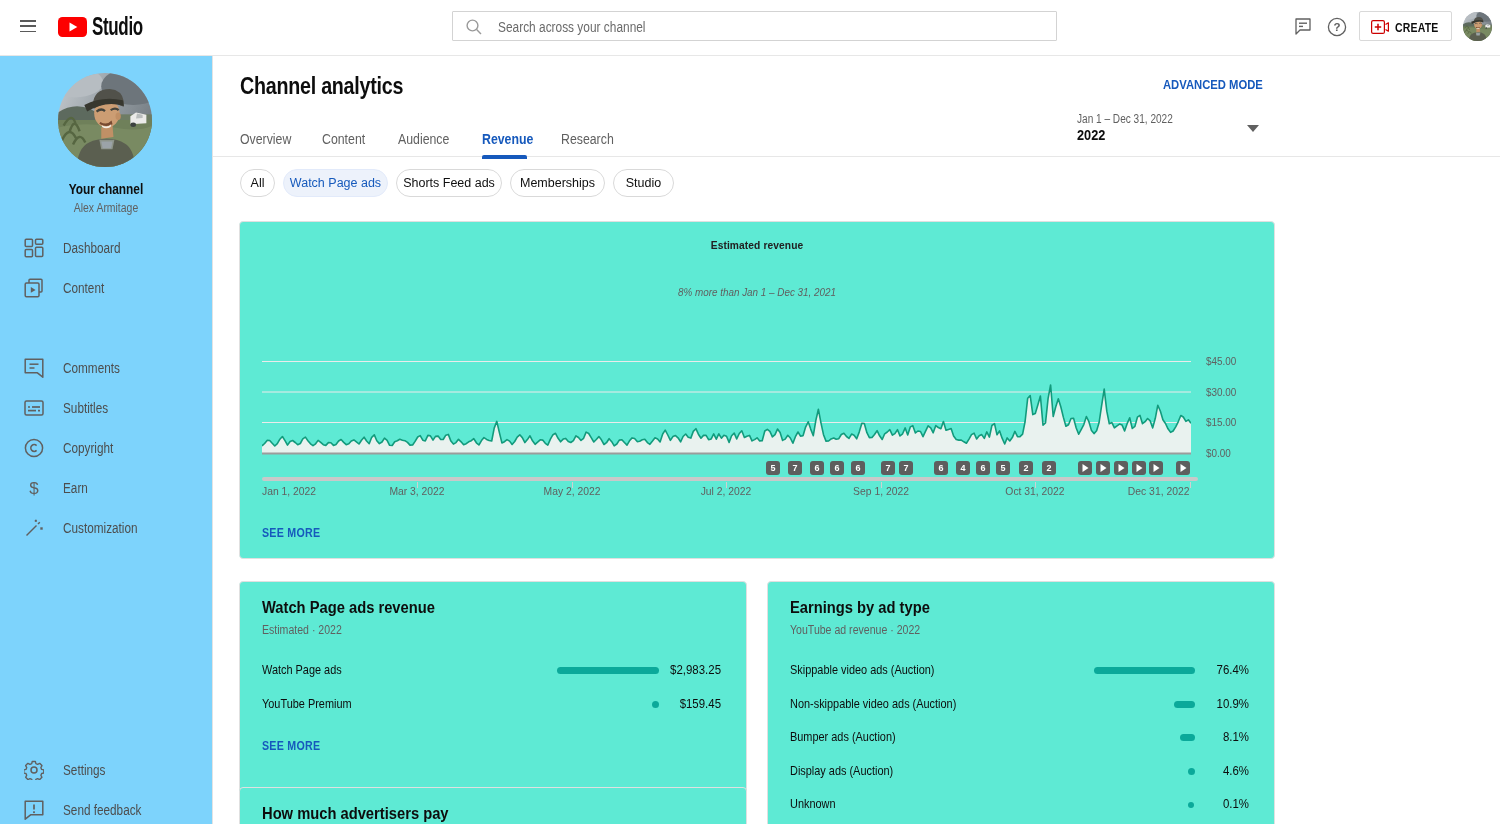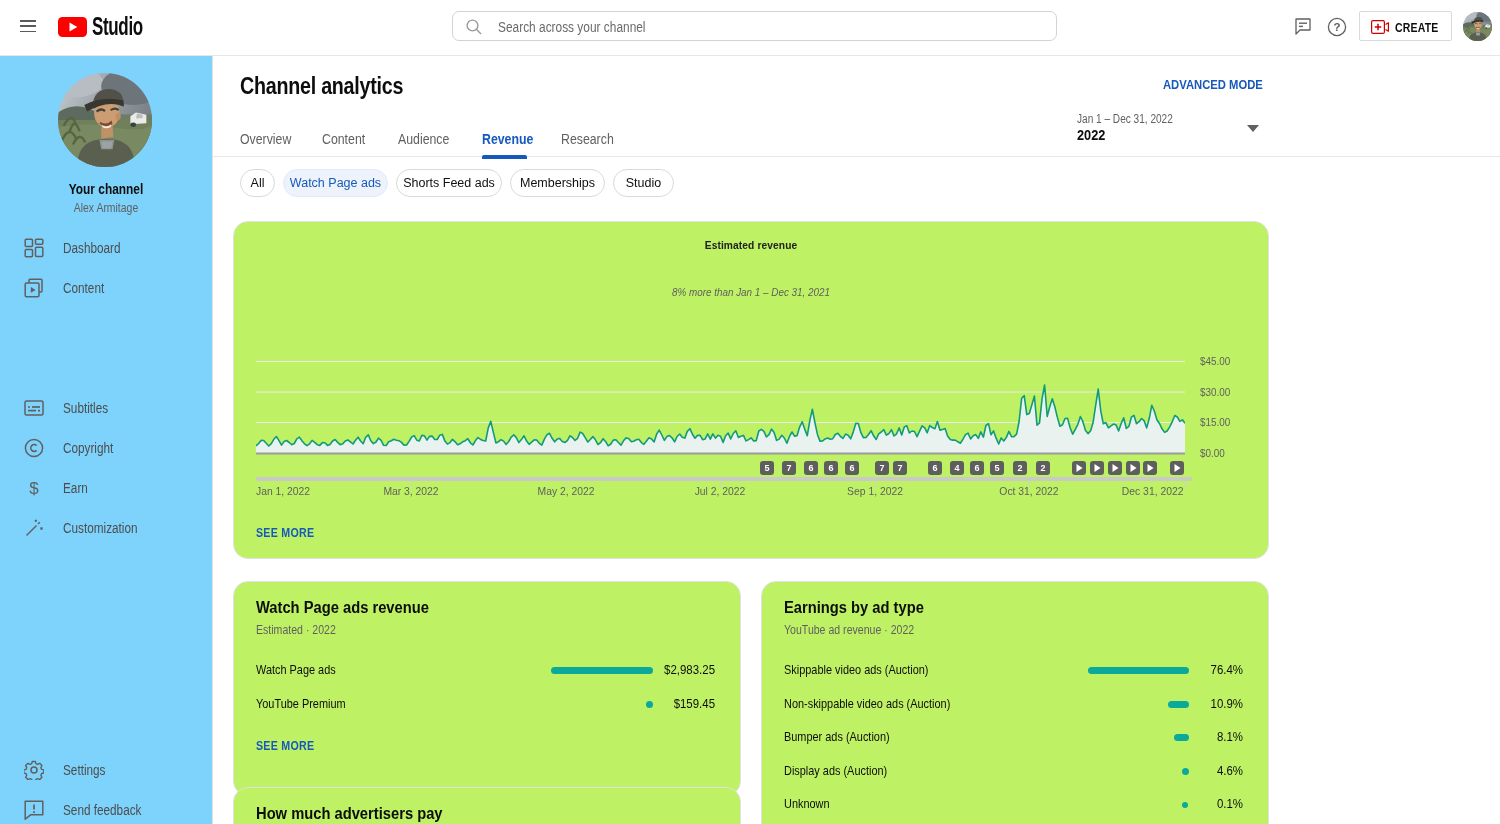--- a/index.html
+++ b/index.html
@@ -9,21 +9,21 @@
 
 
 #topbar { position:absolute; left:0; top:0; width:1500px; height:56px; background:#fff;
   border-bottom:1px solid #e7e7e7; z-index:5; }
 #burger { position:absolute; left:20px; top:20px; width:16px; height:12px; }
 #burger div { height:1.5px; background:#5a5a5a; margin-bottom:3.8px; }
 #logo { position:absolute; left:58px; top:17px; }
 #studio { position:absolute; left:92px; top:12px; font-size:25px; font-weight:bold; color:#0d0d0d;
   letter-spacing:-0.5px; transform:scaleX(0.68); transform-origin:left; }
 #search { position:absolute; left:452px; top:11px; width:605px; height:30px; border:1px solid #d3d3d3;
-  border-radius:7px; background:#fff; }
+  border-radius:1px; background:#fff; }
 #search .ph { position:absolute; left:45px; top:7px; font-size:14px; color:#6a6a6a; transform:scaleX(0.85); transform-origin:left; white-space:nowrap; }
 .tbicon { position:absolute; top:18px; }
 #createbtn { position:absolute; left:1359px; top:11px; width:93px; height:30px; border:1px solid #d9d9d9;
   border-radius:2px; background:#fff; }
 #createbtn span { position:absolute; left:35px; top:9px; font-size:12.5px; font-weight:bold; color:#0d0d0d;
   letter-spacing:0.2px; transform:scaleX(0.84); transform-origin:left; }
 #avatar-sm { position:absolute; left:1463px; top:12px; width:29px; height:29px; border-radius:50%; overflow:hidden; }
 
 
 #sidebar { position:absolute; left:0; top:56px; width:213px; height:768px; background:#7dd3fc;
@@ -52,21 +52,21 @@
 #dr2 { position:absolute; left:864px; top:70px; font-size:15px; font-weight:bold; color:#0d0d0d; transform:scaleX(0.85); transform-origin:left; }
 #caret { position:absolute; left:1034px; top:69px; width:0; height:0;
   border-left:6px solid transparent; border-right:6px solid transparent; border-top:7px solid #606060; }
 
 
 .chip { position:absolute; top:169px; height:28px; border-radius:14px; border:1px solid #d9d9d9;
   background:#fff; font-size:12.5px; color:#0f0f0f; line-height:26px; text-align:center; }
 .chip.on { background:#edf2fb; border-color:#e2eafa; color:#165abc; }
 
 
-.card { position:absolute; background:#bef264; border:1px solid #e0e0e0; border-radius:15px; }
+.card { position:absolute; background:#5eead4; border:1px solid #e0e0e0; border-radius:4px;margin-left:6px; }
 .seemore { position:absolute; font-size:13px; font-weight:bold; color:#1659bc; letter-spacing:0.3px; transform:scaleX(0.82); transform-origin:left; }
 
 
 #estrev { position:absolute; left:0; top:17px; width:100%; text-align:center; font-size:11px;
   font-weight:bold; color:#212121; letter-spacing:0.1px; transform:scaleX(0.93); }
 #bignum { position:absolute; left:0; top:31px; width:100%; display:flex; justify-content:center; align-items:center; font-size:21px; color:#0d0d0d; letter-spacing:-0.2px; }
 #grow { position:absolute; left:0; top:64px; width:100%; text-align:center; font-size:10.5px;
   font-style:italic; color:#606060; transform:scaleX(0.94); }
 .ylab { position:absolute; left:966px; width:60px; font-size:11px; color:#606060; transform:scaleX(0.9); transform-origin:left; }
 .xlab { position:absolute; top:263px; font-size:11.5px; color:#606060; white-space:nowrap; }
@@ -205,20 +205,28 @@
   <div class="mitem" style="top:212px">
         <svg class="micon" viewBox="0 0 20 20">
           <g fill="none" stroke="#606060" stroke-width="1.5">
 <path d="M5 5 V2.2 a1 1 0 0 1 1-1 H17 a1 1 0 0 1 1 1 V13 a1 1 0 0 1 -1 1 H15"></path>
 <rect x="1.2" y="5" width="13.8" height="13.8" rx="1.2"></rect>
           </g>
           <path d="M6.8 9 L11.6 11.9 L6.8 14.8 Z" fill="#606060"></path>
         </svg>
         <span class="mtxt">Content</span>
       </div>
+  <div class="mitem" style="top:292px">
+        <svg class="micon" viewBox="0 0 20 20">
+          <path d="M18.8 1.2 h-17.6 v13.6 h12.2 l5.4 4.4 z" fill="none" stroke="#606060" stroke-width="1.5" stroke-linejoin="round"></path>
+<line x1="5.5" y1="6.2" x2="14.5" y2="6.2" stroke="#606060" stroke-width="1.5"></line>
+<line x1="5.5" y1="10" x2="10.5" y2="10" stroke="#606060" stroke-width="1.5"></line>
+        </svg>
+        <span class="mtxt">Comments</span>
+      </div>
   <div class="mitem" style="top:332px">
         <svg class="micon" viewBox="0 0 20 20">
           <rect x="1" y="3" width="18" height="14" rx="1.5" fill="none" stroke="#606060" stroke-width="1.5"></rect>
 <line x1="4" y1="9" x2="6" y2="9" stroke="#606060" stroke-width="1.7"></line>
           <line x1="8" y1="9" x2="16" y2="9" stroke="#606060" stroke-width="1.7"></line>
 <line x1="4" y1="12.6" x2="12" y2="12.6" stroke="#606060" stroke-width="1.7"></line>
           <line x1="14" y1="12.6" x2="16" y2="12.6" stroke="#606060" stroke-width="1.7"></line>
         </svg>
         <span class="mtxt">Subtitles</span>
       </div>

